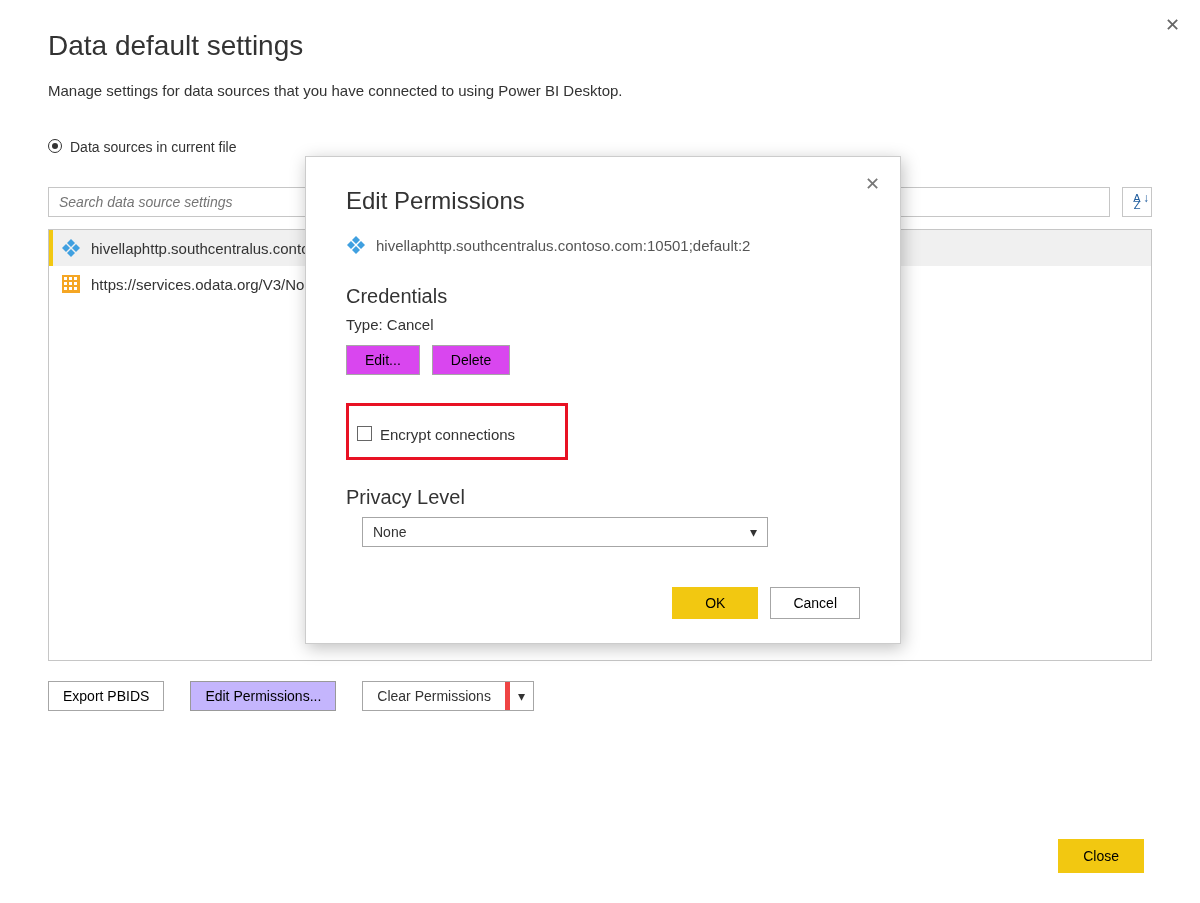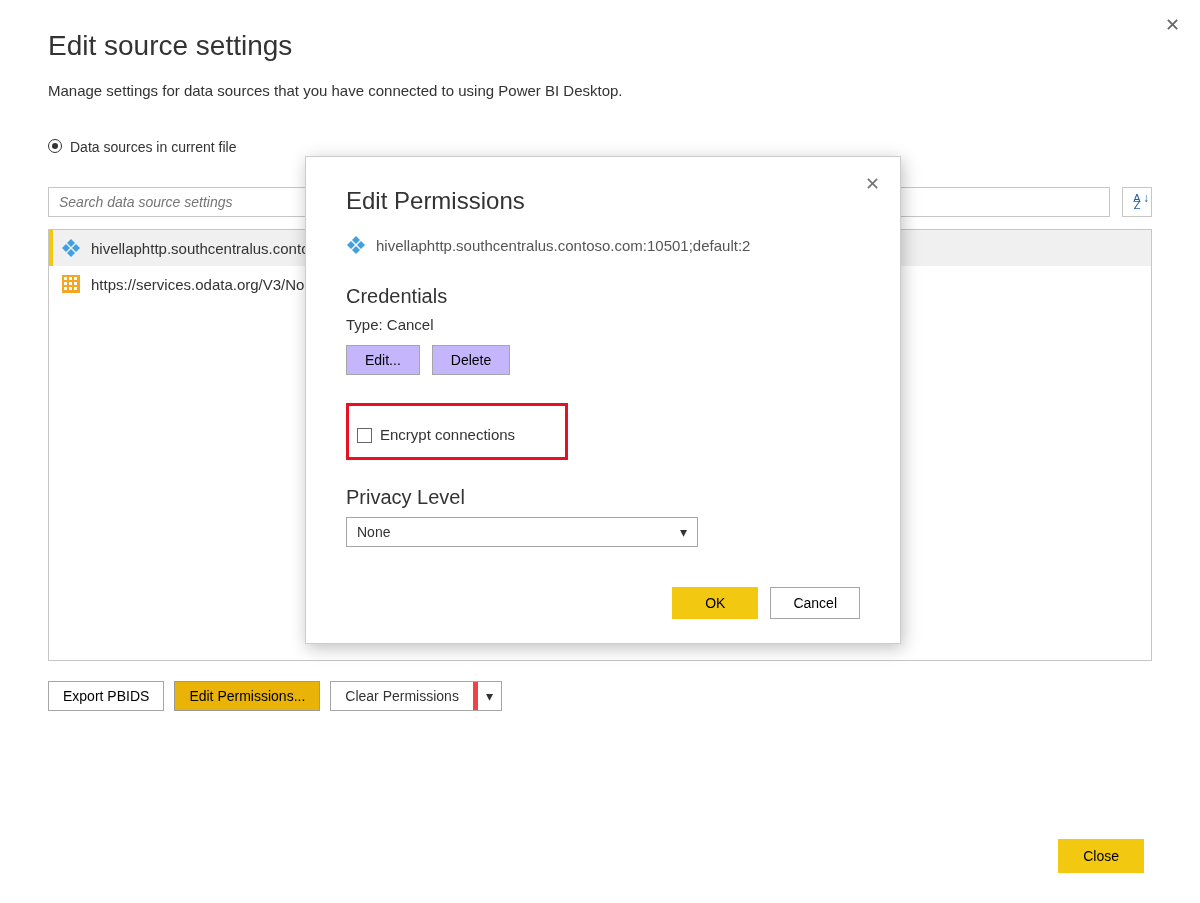--- a/index.html
+++ b/index.html
@@ -119,34 +119,34 @@
     border-left: 4px solid #f2c811;
     padding-left: 8px;
   }
   .ds-icon {
     width: 20px;
     height: 20px;
     flex: 0 0 20px;
   }
   .btn-row {
     display: flex;
-    gap: 10px;
+    gap: 26px;
     margin-top: 20px;
   }
   .btn {
     border: 1px solid #a6a6a6;
     background: #fff;
     padding: 6px 14px;
     font-size: 14px;
     cursor: pointer;
     height: 30px;
     display: inline-flex;
     align-items: center;
   }
-  .btn.selected { background: #eab308; border-color: #999; }
+  .btn.selected { background: #c4b5fd; border-color: #999; }
   .btn.split {
     padding: 0;
   }
   .btn.split .main { padding: 6px 14px; border-right: 5px solid #ef4444; }
   .btn.split .caret { padding: 6px 8px; }
   .close-btn {
     position: absolute;
     right: 56px;
     bottom: 30px;
     background: #f2c811;
@@ -199,58 +199,59 @@
     font-size: 15px;
     margin: 8px 0 12px 0;
   }
   .m-btns {
     display: flex;
     gap: 12px;
     margin-bottom: 28px;
   }
   .m-btn {
     border: 1px solid #a6a6a6;
-    background: #c4b5fd;
+    background: #d946ef;
     padding: 6px 18px;
     font-size: 14px;
     cursor: pointer;
   }
   .encrypt-block {
     border: 3px solid #e81123;
     padding: 10px 14px 14px 8px;
     display: inline-block;
     margin-bottom: 26px;
     width: 222px;
   }
   .encrypt-block .m-section { margin-top: 0; }
   .cb-row {
     display: flex;
-    align-items: flex-end;
+    align-items: flex-start;
     gap: 8px;
     margin-top: 10px;
     font-size: 15px;
   }
   .cb {
     width: 15px;
     height: 15px;
     border: 1px solid #666;
     background: #fff;
   }
   .privacy-sel {
     margin-top: 8px;
-    width: 352px;
+    width: 406px;
     height: 30px;
     border: 1px solid #a6a6a6;
     padding: 4px 10px;
     display: flex;
     justify-content: space-between;
     align-items: center;
     background: #fff;
     font-size: 14px;
     cursor: pointer;
+    margin-left: 16px;
   }
   .m-footer {
     display: flex;
     justify-content: flex-end;
     gap: 12px;
     margin-top: 40px;
   }
   .m-ok {
     background: #f2c811;
     border: 1px solid #f2c811;
@@ -265,21 +266,21 @@
     cursor: pointer;
     font-size: 14px;
   }
 </style>
 </head>
 <body>
 
 <div class="window">
   <span class="win-close">✕</span>
 
-  <h1 class="page-title">Edit source settings</h1>
+  <h1 class="page-title">Data default settings</h1>
   <div class="page-desc">Manage settings for data sources that you have connected to using Power BI Desktop.</div>
 
   <div class="radio-row">
     <span class="radio-dot"></span>
     <span>Data sources in current file</span>
   </div>
 
   <div class="search-row">
     <input class="search-input" placeholder="Search data source settings" style="">
     <div class="sort-btn">

